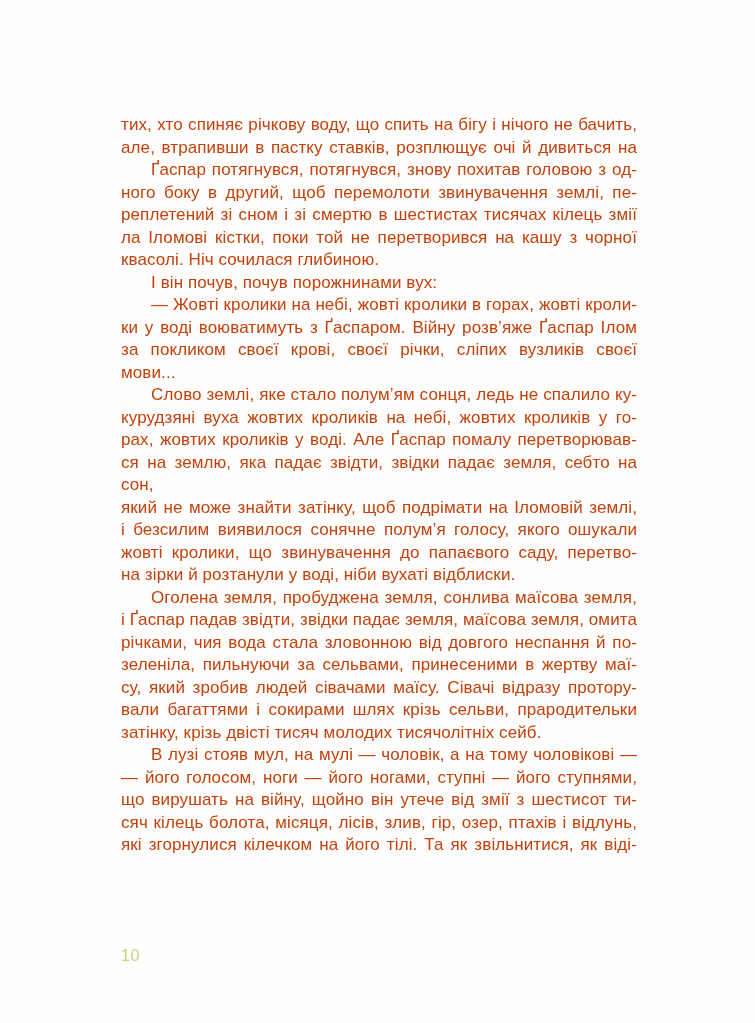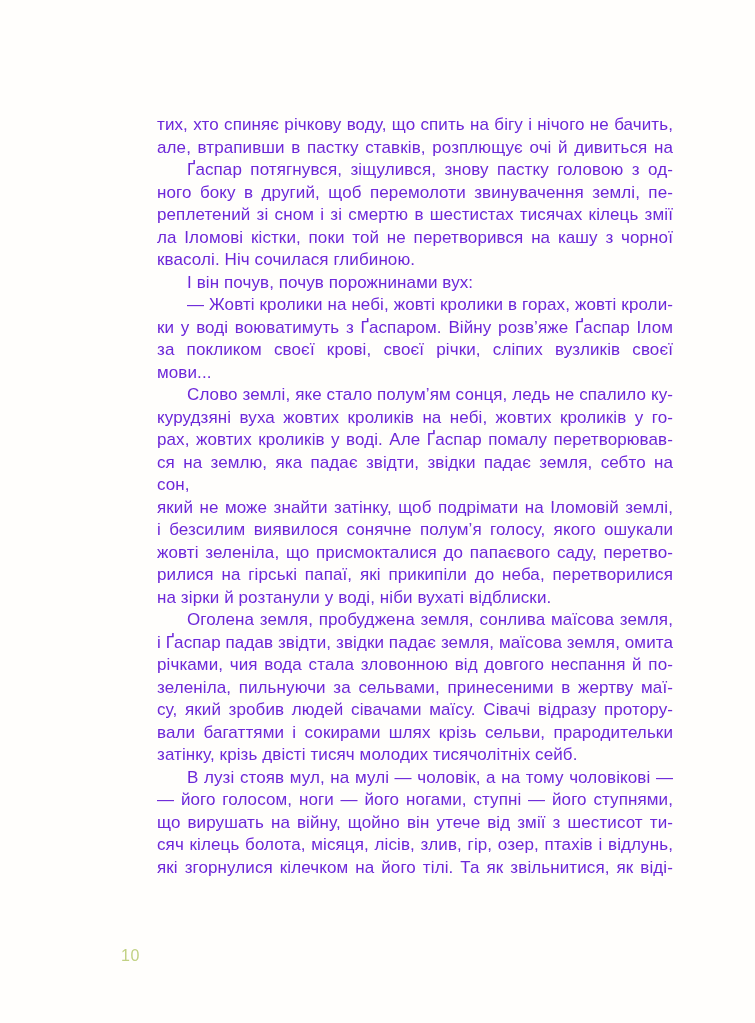--- a/index.html
+++ b/index.html
@@ -54,49 +54,48 @@
     font-size: 16px;
     line-height: 16px;
     letter-spacing: 0.5px;
     font-weight: 400;
   }
 </style>
 </head>
 <body style="background: rgb(255, 254, 252);">
 
 <div class="book-page">
-  <div class="text-block" style="color: #6d28d9; margin-left: 36px;">
+  <div class="text-block" style="color: #c2410c;">
       <div class="paragraph">
         <div class="line">тих, хто спиняє річкову воду, що спить на бігу і нічого не бачить,</div>
         <div class="line">але, втрапивши в пастку ставків, розплющує очі й дивиться на</div>
       </div>
       <div class="paragraph">
-        <div class="line first-indent">Ґаспар потягнувся, зіщулився, знову пастку головою з од-</div>
+        <div class="line first-indent">Ґаспар потягнувся, потягнувся, знову похитав головою з од-</div>
         <div class="line">ного боку в другий, щоб перемолоти звинувачення землі, пе-</div>
         <div class="line">реплетений зі сном і зі смертю в шестистах тисячах кілець змії</div>
         <div class="line">ла Іломові кістки, поки той не перетворився на кашу з чорної</div>
         <div class="line last-line">квасолі. Ніч сочилася глибиною.</div>
       </div>
       <div class="paragraph">
         <div class="line first-indent last-line">І він почув, почув порожнинами вух:</div>
       </div>
       <div class="paragraph">
         <div class="line first-indent">— Жовті кролики на небі, жовті кролики в горах, жовті кроли-</div>
         <div class="line">ки у воді воюватимуть з Ґаспаром. Війну розв’яже Ґаспар Ілом</div>
         <div class="line last-line">за покликом своєї крові, своєї річки, сліпих вузликів своєї мови...</div>
       </div>
       <div class="paragraph">
         <div class="line first-indent">Слово землі, яке стало полум’ям сонця, ледь не спалило ку-</div>
         <div class="line">курудзяні вуха жовтих кроликів на небі, жовтих кроликів у го-</div>
         <div class="line">рах, жовтих кроликів у воді. Але Ґаспар помалу перетворював-</div>
         <div class="line">ся на землю, яка падає звідти, звідки падає земля, себто на сон,</div>
         <div class="line">який не може знайти затінку, щоб подрімати на Іломовій землі,</div>
         <div class="line">і безсилим виявилося сонячне полум’я голосу, якого ошукали</div>
-        <div class="line">жовті зеленіла, що присмокталися до папаєвого саду, перетво-</div>
-        <div class="line">рилися на гірські папаї, які прикипіли до неба, перетворилися</div>
+        <div class="line">жовті кролики, що звинувачення до папаєвого саду, перетво-</div>
         <div class="line last-line">на зірки й розтанули у воді, ніби вухаті відблиски.</div>
       </div>
       <div class="paragraph">
         <div class="line first-indent">Оголена земля, пробуджена земля, сонлива маїсова земля,</div>
         <div class="line">і Ґаспар падав звідти, звідки падає земля, маїсова земля, омита</div>
         <div class="line">річками, чия вода стала зловонною від довгого неспання й по-</div>
         <div class="line">зеленіла, пильнуючи за сельвами, принесеними в жертву маї-</div>
         <div class="line">су, який зробив людей сівачами маїсу. Сівачі відразу протору-</div>
         <div class="line">вали багаттями і сокирами шлях крізь сельви, прародительки</div>
         <div class="line last-line">затінку, крізь двісті тисяч молодих тисячолітніх сейб.</div>

